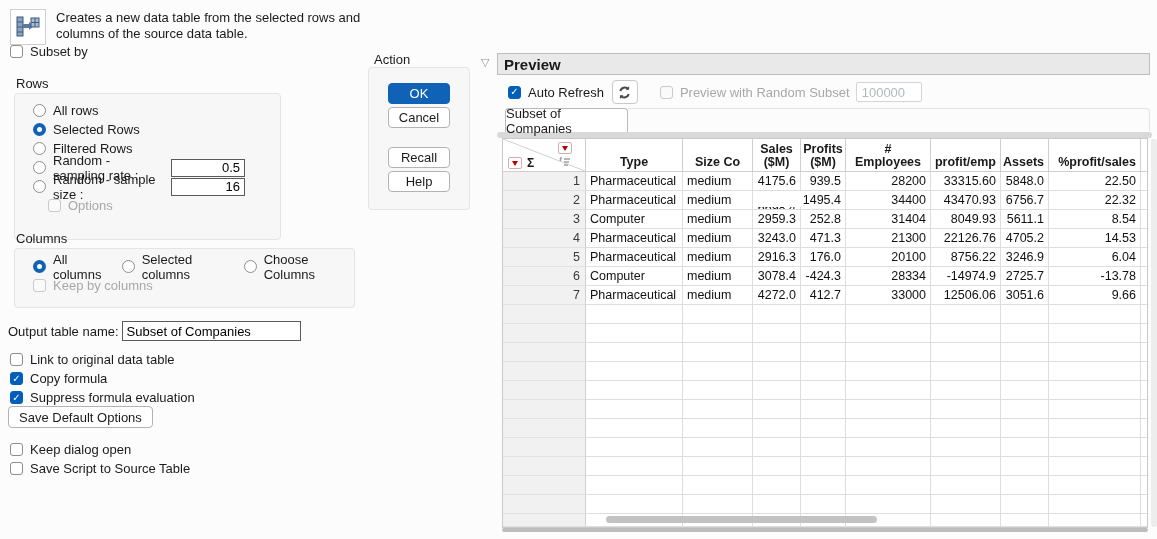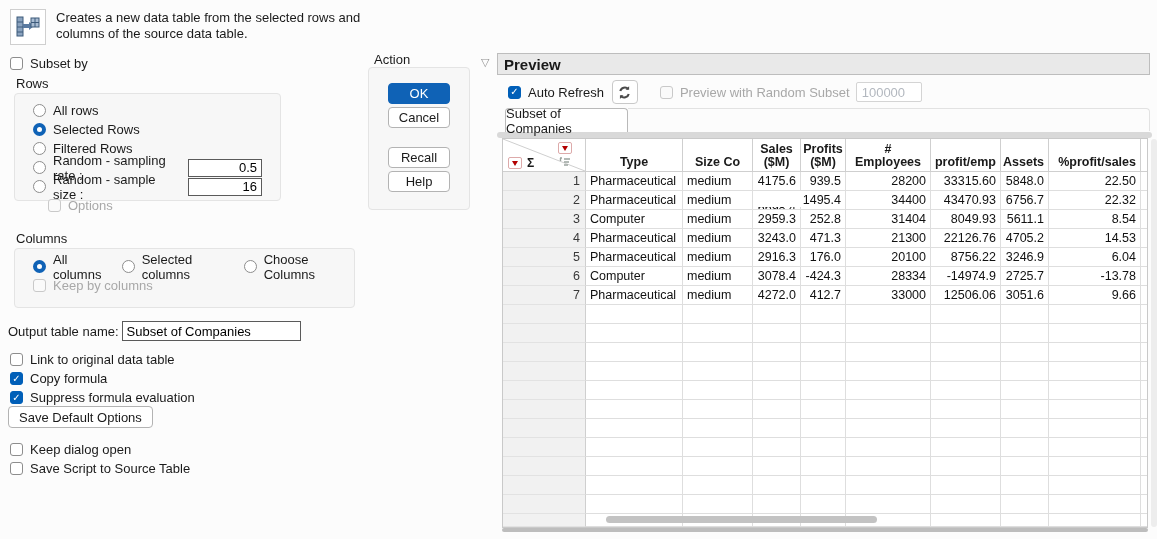--- a/index.html
+++ b/index.html
@@ -3,21 +3,21 @@
 <meta charset="utf-8">
 <style>
 *{box-sizing:border-box;margin:0;padding:0}
 body{width:1157px;height:539px;font-family:"Liberation Sans",sans-serif;font-size:13px;color:#1a1a1a;background:#fcfcfc}
 .canvas{position:relative;width:1157px;height:539px;overflow:hidden;background:#fcfcfc}
 .abs{position:absolute}
 .app-icon{position:absolute;left:10px;top:9px;width:36px;height:36px;background:#fff;border:1px solid #cfcfcf;display:flex;align-items:center;justify-content:center}
 .description{position:absolute;left:56px;top:10px;white-space:pre-line;line-height:16px}
 .section-title{position:absolute}
 .panel{position:absolute;background:#f7f7f7;border:1px solid #e4e4e4;border-radius:4px}
-.rows-panel{left:14px;top:93px;width:267px;height:108px;padding:7px 0 0 18px}
+.rows-panel{left:14px;top:93px;width:267px;height:147px;padding:7px 17px 0 18px}
 .columns-panel{left:14px;top:248px;width:341px;height:60px;padding:8px 0 0 18px}
 .radio-row{display:flex;align-items:center;height:19px;gap:7px}
 .radio-inline{display:flex;gap:9px}
 .radio{width:13px;height:13px;border-radius:50%;border:1px solid #8d8d8d;background:#fff;flex:none}
 .radio.sel{border:4px solid #0f62b6}
 .check-row{display:flex;align-items:center;height:19px;gap:7px}
 .check-row.disabled{color:#a8a8a8}
 .cb{width:13px;height:13px;border:1px solid #8d8d8d;border-radius:3px;background:#fff;flex:none;display:flex;align-items:center;justify-content:center;font-size:10px;line-height:1;color:#fff}
 .cb.checked{background:#005fb8;border-color:#005fb8}
 .cb.checked::after{content:"\2713"}
@@ -73,21 +73,21 @@
       <rect x="3" y="4" width="6" height="19" fill="#8ba3bf" stroke="#3d5a7a"></rect>
       <path d="M3 9h6M3 14h6M3 19h6" stroke="#3d5a7a" fill="none"></path>
       <path d="M9 11h6v-2l5 4-5 4v-2h-6z" fill="#5a7aa0"></path>
       <rect x="17" y="5" width="8" height="9" fill="#a9bcd2" stroke="#3d5a7a"></rect>
       <path d="M17 9.5h8M21 5v9" stroke="#3d5a7a" fill="none"></path>
     </svg>
   </div>
   <div class="description">Creates a new data table from the selected rows and
 columns of the source data table.</div>
 
-  <div class="abs check-row" style="left:10px;top:54px">
+  <div class="abs check-row" style="left:10px;top:42px">
       <span class="cb"></span>
       <span class="lbl">Subset by</span>
     </div>
 
   <div class="section-title" style="left:16px;top:76px">Rows</div>
   <div class="panel rows-panel">
     <div>
         <div class="radio-row">
           <span class="radio"></span>
           <span class="lbl">All rows</span>

